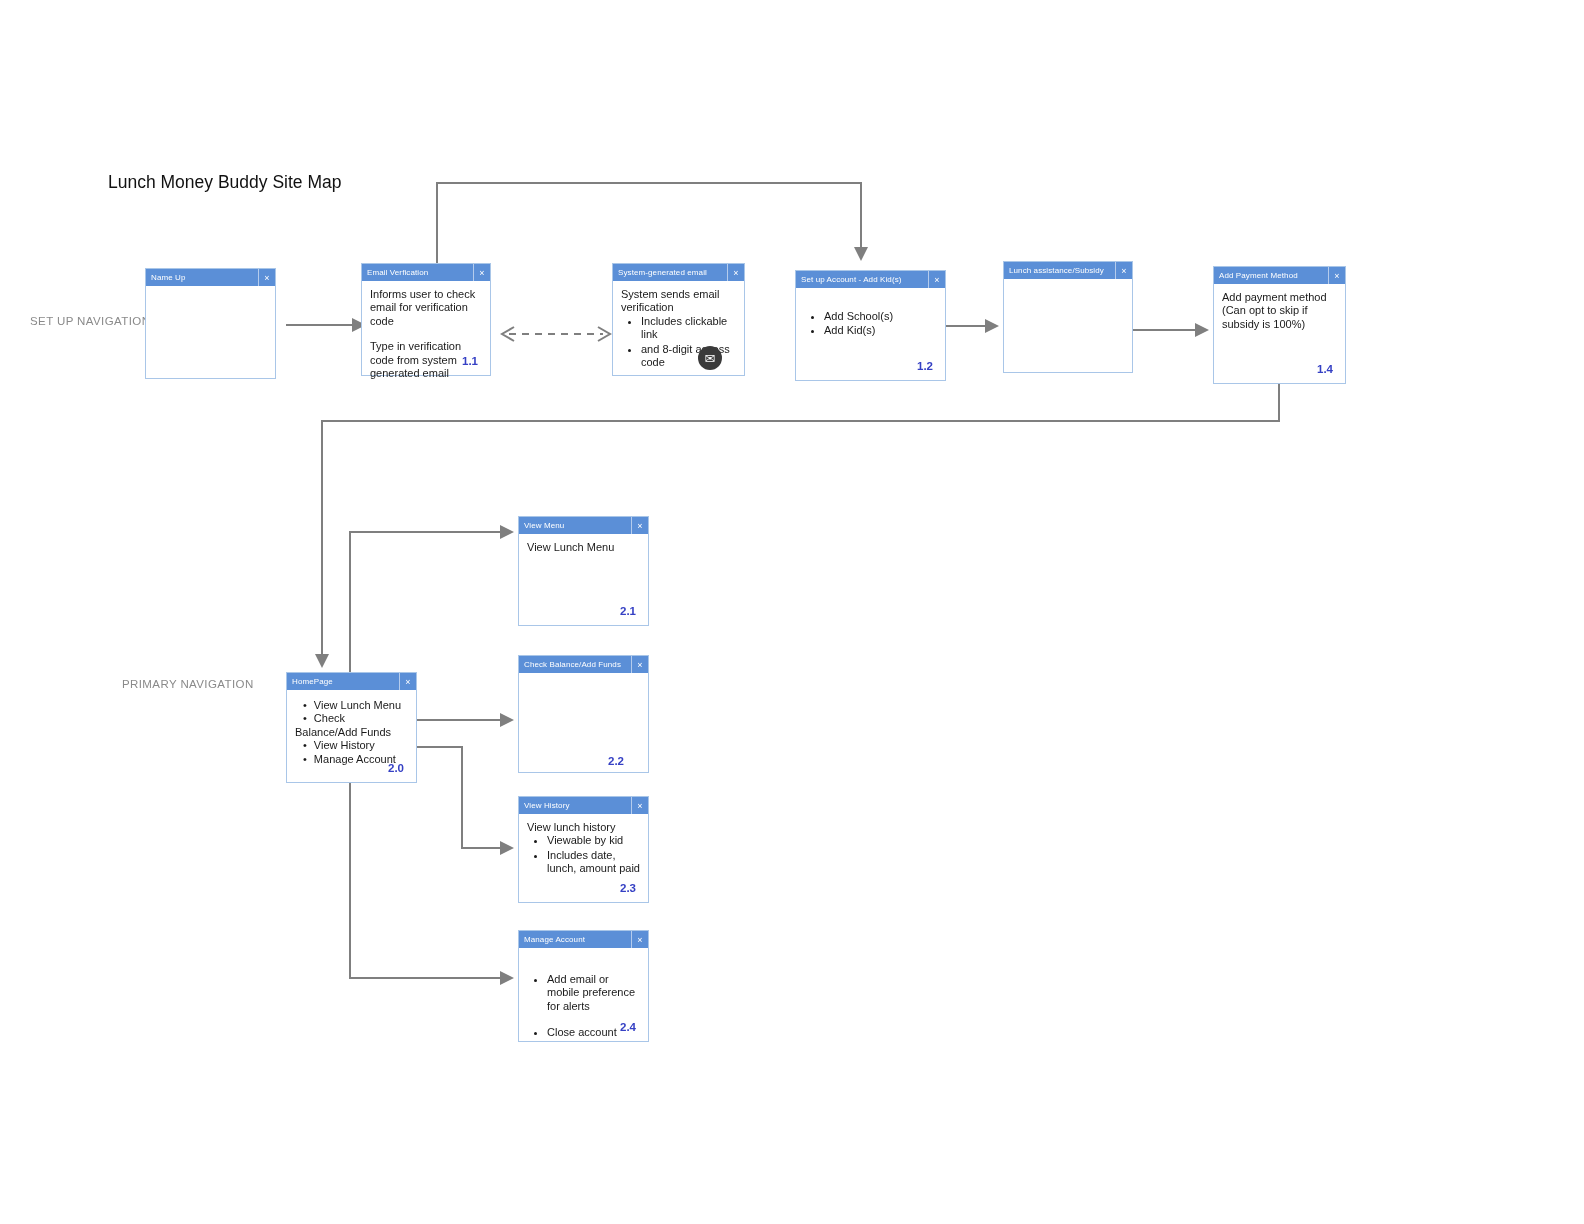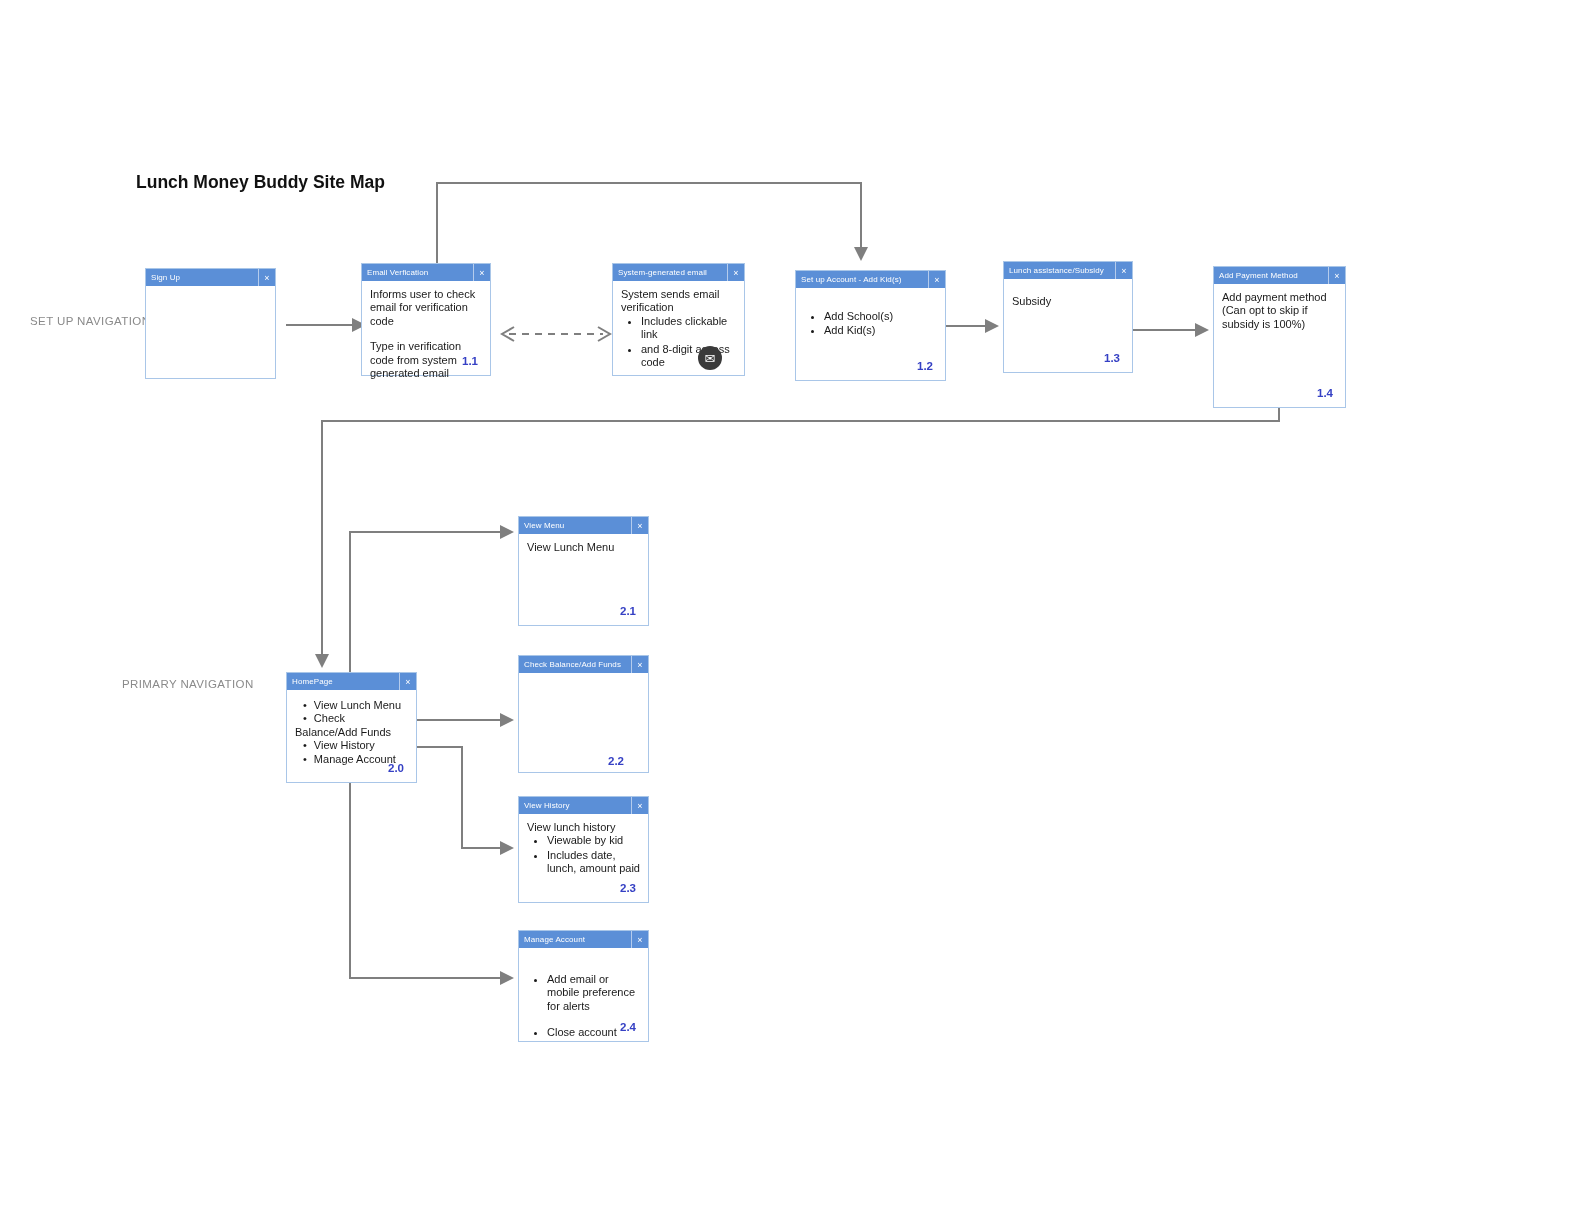--- a/index.html
+++ b/index.html
@@ -8,22 +8,22 @@
     width: 1584px;
     height: 1224px;
     background: #ffffff;
     font-family: "Liberation Sans", "DejaVu Sans", sans-serif;
     color: #1a1a1a;
     overflow: hidden;
   }
   .wires { position: absolute; left: 0; top: 0; width: 1584px; height: 1224px; }
 
   .title {
-    position: absolute; left: 136px; top: 172px;
-    font-size: 17.5px; font-weight: 700; color: #111; margin: 0;
+    position: absolute; left: 108px; top: 172px;
+    font-size: 17.5px; font-weight: 400; color: #111; margin: 0;
   }
   .nav-label {
     position: absolute;
     font-size: 11.5px; color: #8a8a8a; letter-spacing: 0.4px;
   }
 
   .box {
     position: absolute;
     background: #ffffff;
     border: 1px solid #a9c6e8;
@@ -127,21 +127,21 @@
       <polygon points="500,971 500,985 514,978" fill="#7f7f7f" stroke="none"></polygon>
     </g>
   </svg>
 
   <h1 class="title">Lunch Money Buddy Site Map</h1>
   <div class="nav-label" style="left:30px; top:315px">SET UP NAVIGATION</div>
   <div class="nav-label" style="left:122px; top:678px">PRIMARY NAVIGATION</div>
 
   <div class="box" style="left:145px; top:268px; width:131px; height:111px">
     <div class="box-header">
-      <span class="box-title">Sign Up</span>
+      <span class="box-title">Name Up</span>
       <span class="box-close">×</span>
     </div>
   </div>
 
   <div class="box" style="left:361px; top:263px; width:130px; height:113px">
     <div class="box-header">
       <span class="box-title">Email Verfication</span>
       <span class="box-close">×</span>
     </div>
     <div class="box-body">
@@ -180,27 +180,23 @@
         </ul>
       <span class="num">1.2</span>
     </div>
   </div>
 
   <div class="box" style="left:1003px; top:261px; width:130px; height:112px">
     <div class="box-header">
       <span class="box-title">Lunch assistance/Subsidy</span>
       <span class="box-close">×</span>
     </div>
-    <div class="box-body" style="padding-top:16px">
-      <p class="tight">Subsidy</p>
-      <span class="num">1.3</span>
-    </div>
-  </div>
-
-  <div class="box" style="left:1213px; top:266px; width:133px; height:142px">
+  </div>
+
+  <div class="box" style="left:1213px; top:266px; width:133px; height:118px">
     <div class="box-header">
       <span class="box-title">Add Payment Method</span>
       <span class="box-close">×</span>
     </div>
     <div class="box-body">
       <p class="tight">Add payment method (Can opt to skip if subsidy is 100%)</p>
       <span class="num">1.4</span>
     </div>
   </div>
 

